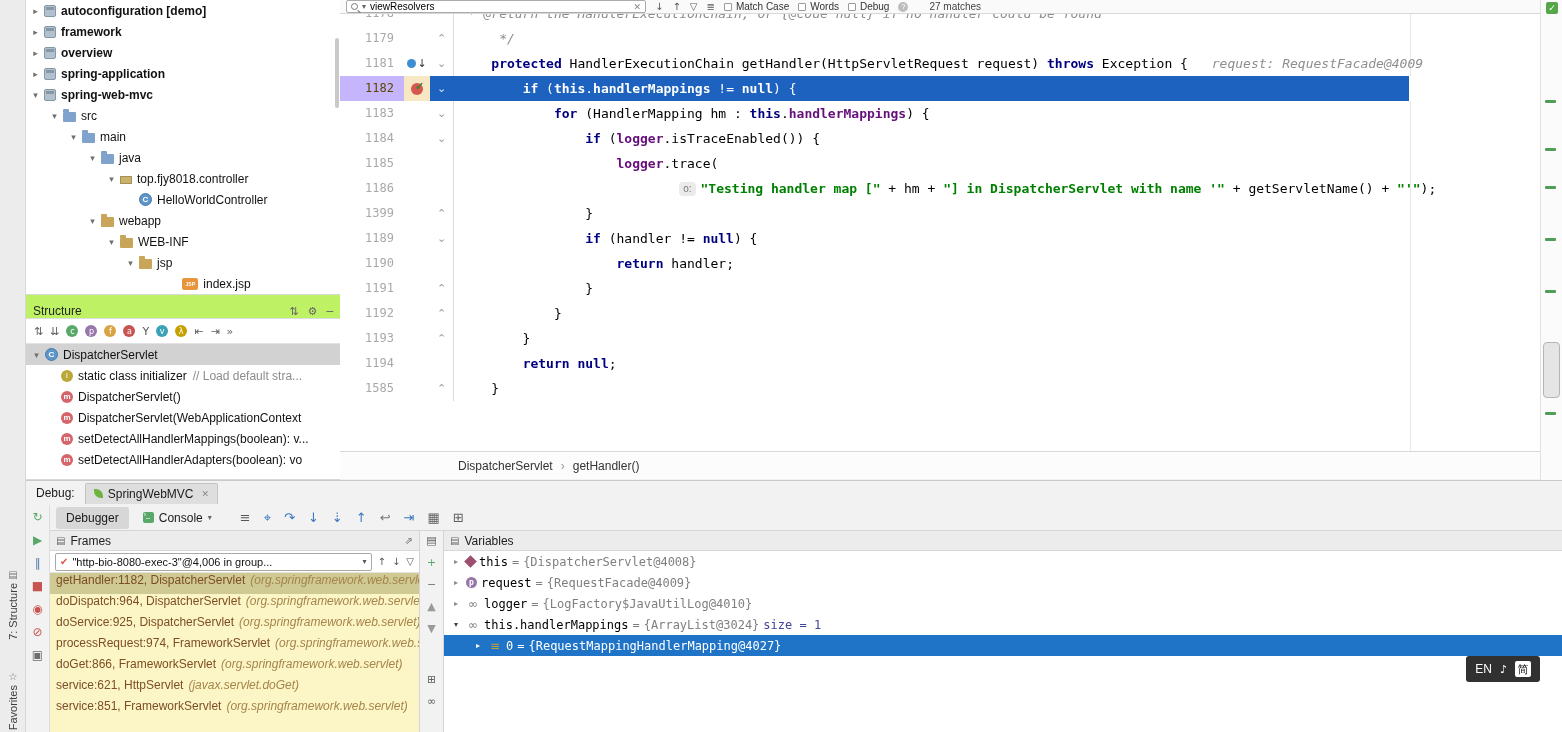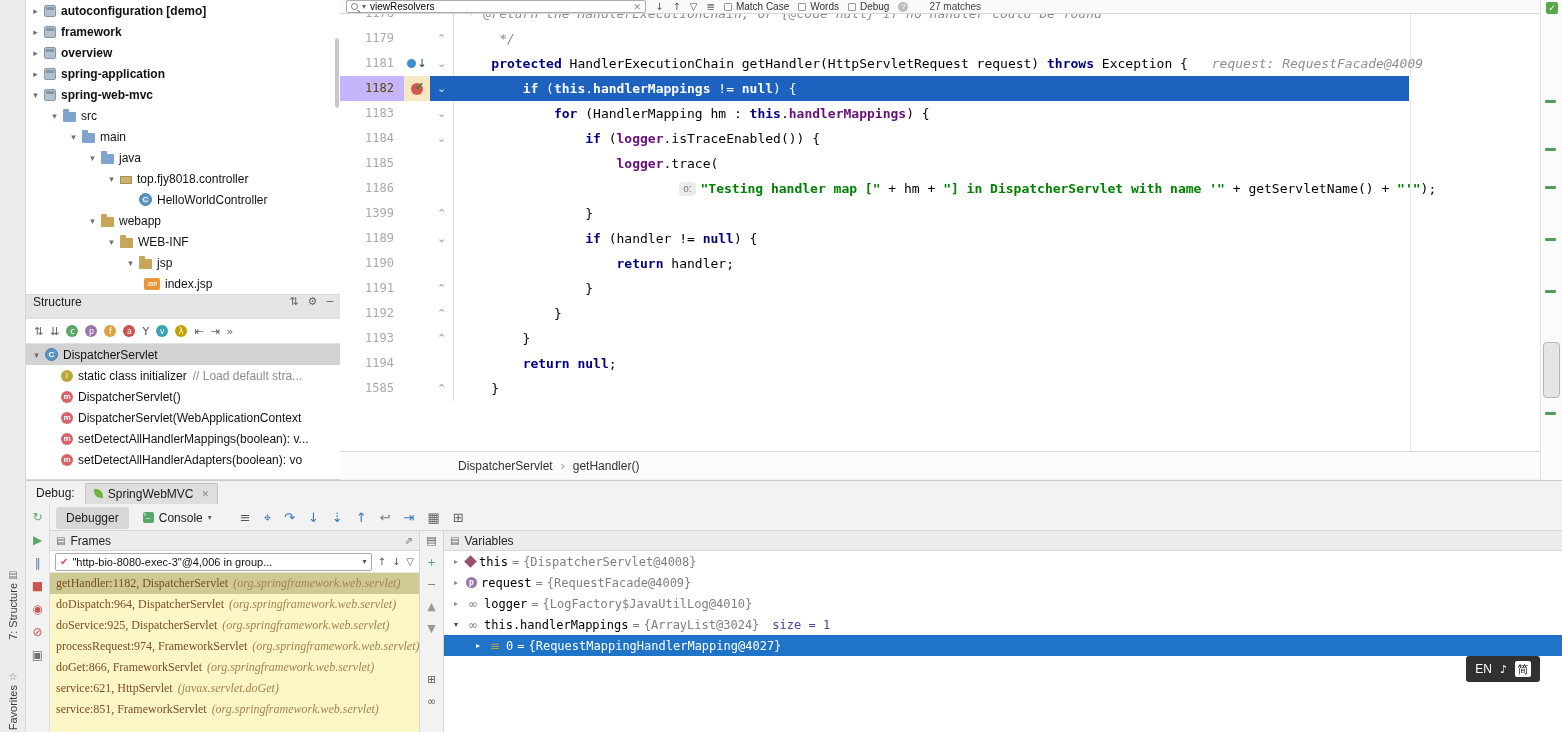--- a/index.html
+++ b/index.html
@@ -29,21 +29,21 @@
 .tic-folder::before,.tic-folder-src::before{content:"";position:absolute;top:-3px;left:0;width:6px;height:3px;border-radius:1px 1px 0 0;background:inherit}
 .tic-folder-src{background:#7FA3CC}
 .tic-package{width:12px;height:8px;background:#CBB26B;border:1px solid #A6905A;margin-top:2px}
 .tic-class{width:13px;height:13px;border-radius:50%;background:#5E96C8;border:1px solid #417BAF;font-weight:bold}
 .tic-jsp{width:16px;height:12px;border-radius:2px;background:#E8953C;font-size:5px;font-weight:bold}
 .tic-init{width:12px;height:12px;border-radius:50%;background:#BBA83A}
 .tic-method{width:12px;height:12px;border-radius:50%;background:#D5656A;font-weight:bold}
 
 
 #structure-pane{position:absolute;left:26px;top:295px;width:314px;height:185px;background:#fff;border-bottom:1px solid #D8D8D8;overflow:hidden}
-.spane-header{height:24px;display:flex;align-items:flex-start;padding:0 7px;background:#e5e5e5;border-bottom:1px solid #DDD;color:#222}
+.spane-header{height:24px;display:flex;align-items:flex-end;padding:0 7px;background:#bef264;border-bottom:1px solid #DDD;color:#222}
 .sph-icons{margin-left:auto;display:flex;gap:9px}
 .sph-ic{color:#666;font-size:11px;cursor:pointer}
 .spane-toolbar{height:25px;display:flex;align-items:center;gap:7px;padding:0 8px;border-bottom:1px solid #E2E2E2}
 .stb-ic{font-size:11px;color:#616161;cursor:pointer}
 .stb-ic.circ{width:12px;height:12px;border-radius:50%;color:#fff !important;font-size:8px;display:flex;align-items:center;justify-content:center}
 .srow{height:21px;display:flex;align-items:center;white-space:nowrap;cursor:pointer}
 .srow.sel{background:#D2D2D2}
 .scomment{color:#8C8C8C;margin-left:6px}
 
 
@@ -118,39 +118,39 @@
 #frames-panel{width:370px;flex:none;display:flex;flex-direction:column;background:#fff;border-right:1px solid #D5D5D5}
 .panel-header{height:20px;flex:none;display:flex;align-items:center;gap:5px;padding:0 6px;background:#ECECEC;border-bottom:1px solid #D8D8D8;color:#222}
 .ph-ic{color:#666;font-size:10px}
 .ph-right{margin-left:auto;color:#666;font-size:10px;cursor:pointer}
 .thread-row{height:22px;flex:none;display:flex;align-items:center;gap:6px;padding:0 5px;background:#fff;border-bottom:1px solid #E4E4E4}
 .thread-dd{flex:1;min-width:0;height:18px;border:1px solid #A9A9A9;border-radius:2px;display:flex;align-items:center;gap:4px;padding:0 4px;background:#fff;cursor:pointer}
 .thr-check{color:#D9544D;font-size:10px}
 .thr-text{flex:1;min-width:0;overflow:hidden;white-space:nowrap;font-size:11px;color:#111}
 .thr-caret{font-size:8px;color:#555}
 #frames-list{flex:1;background:#FCF5C6;overflow:hidden}
-.frow{height:21px;display:flex;align-items:center;gap:5px;padding:0 6px;white-space:nowrap;overflow:hidden;font-family:Liberation Serif, serif;font-size:12px;cursor:pointer}
+.frow{height:21px;display:flex;align-items:flex-start;gap:5px;padding:0 6px;white-space:nowrap;overflow:hidden;font-family:Liberation Sans, sans-serif;font-size:12px;cursor:pointer}
 .floc{color:#7D4E24}
 .fpkg{color:#A5854B;font-style:italic}
 .frow.sel{background:#CFC993}
 #mid-strip{width:24px;flex:none;background:#F2F2F2;border-right:1px solid #D5D5D5;display:flex;flex-direction:column;align-items:center;padding:3px 0 24px;gap:9px}
 .mid-ic{font-size:11px;color:#616161;cursor:pointer}
 #variables-panel{flex:1;display:flex;flex-direction:column;background:#fff;min-width:0}
 #variables-list{flex:1;overflow:hidden}
 .vrow{height:21px;display:flex;align-items:center;gap:4px;white-space:nowrap;overflow:hidden;font-family:"DejaVu Sans Mono",monospace;font-size:12px;cursor:pointer}
 .varrow{width:12px;text-align:center;font-size:8px;color:#8a8a8a}
 .varrow.open{color:#444}
 .vi{width:14px;flex:none;display:flex;align-items:center;justify-content:center}
 .vi-this{width:9px;height:9px;background:#9C4F6E;transform:rotate(45deg)}
 .vi-param{width:11px;height:11px;border-radius:50%;background:#9876AA;color:#fff;font-size:8px;font-weight:bold;display:flex;align-items:center;justify-content:center}
 .vi-field{color:#7F7F7F;font-size:12px}
 .vi-item{color:#C8A032;font-size:12px}
 .vname{color:#000}
 .veq,.vval{color:#7F7F7F}
-.vextra{color:#44449A;margin-left:9px}
+.vextra{color:#44449A;margin-left:0}
 .vrow.sel{background:#1F74C8}
 .vrow.sel .vname,.vrow.sel .veq,.vrow.sel .vval,.vrow.sel .vextra,.vrow.sel .varrow{color:#fff}
 
 
 #lang-bar{position:absolute;right:22px;bottom:50px;height:26px;display:flex;align-items:center;gap:8px;padding:0 9px;background:rgba(20,20,20,.88);border-radius:3px;color:#fff;z-index:9}
 .lb-ic{font-size:11px}
 .lb-ime{width:16px;height:16px;background:#fff;color:#111;border-radius:2px;display:flex;align-items:center;justify-content:center;font-size:11px;font-family:"DejaVu Sans",sans-serif}
 </style>
 </head>
 <body>
@@ -228,21 +228,21 @@
         <div class="trow" style="padding-left: 79px;">
           <span class="tarrow">▾</span>
           <span class="tic tic-folder"></span>
           <span class="tlabel">WEB-INF</span>
         </div>
         <div class="trow" style="padding-left: 98px;">
           <span class="tarrow">▾</span>
           <span class="tic tic-folder"></span>
           <span class="tlabel">jsp</span>
         </div>
-        <div class="trow" style="padding-left: 103px;">
+        <div class="trow" style="padding-left: 52px; justify-content: center;">
           <span class="tarrow"></span>
           <span class="tic tic-jsp">JSP</span>
           <span class="tlabel">index.jsp</span>
         </div>
       </div>
     <div class="pscroll"></div>
   </div>
 
   <div id="structure-pane">
     <div class="spane-header">

